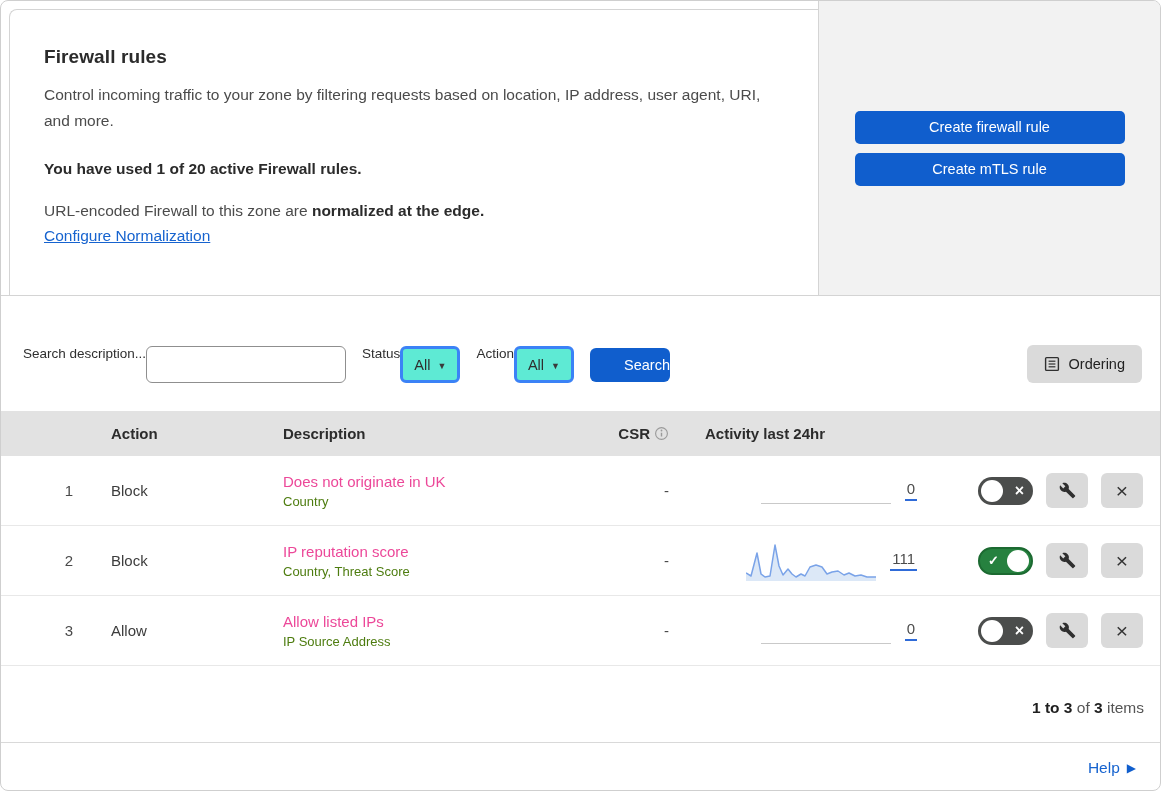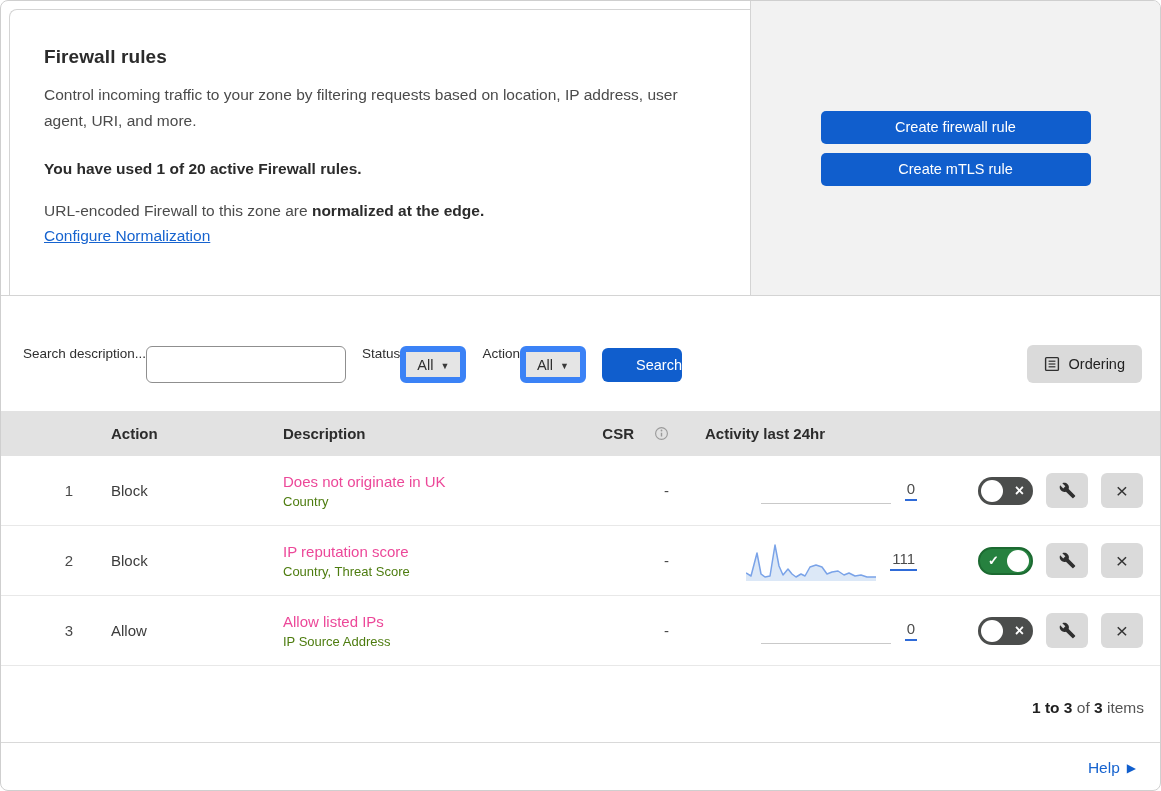--- a/index.html
+++ b/index.html
@@ -21,21 +21,21 @@
   }
   .intro-card h1 { font-size:19px; font-weight:700; color:#2b2b2b; letter-spacing:.1px; }
   .intro-desc { margin-top:14px; font-size:15.5px; line-height:26px; color:#4b4b4b; max-width:720px; }
   .intro-usage { margin-top:26px; font-size:15.5px; font-weight:700; color:#2b2b2b; }
   .intro-norm { margin-top:24px; font-size:15.5px; color:#4b4b4b; }
   .intro-norm strong { color:#2b2b2b; }
   .link { color:#1663cf; text-decoration:underline; cursor:pointer; font-size:15.5px; }
   .intro-link { display:inline-block; margin-top:7px; }
 
   .cta-panel {
-    width:410px; background:#f2f2f2; border-left:1px solid #d4d4d4;
+    width:342px; background:#f2f2f2; border-left:1px solid #d4d4d4;
     display:flex; flex-direction:column; justify-content:center; align-items:center; gap:9px;
   }
   .btn-primary {
     background:#105ecd; color:#fff; border:none; border-radius:5px;
     font-family:"Liberation Sans", sans-serif; font-size:14.5px;
     cursor:pointer; line-height:1;
   }
   .cta-panel .btn-primary { width:270px; height:33px; }
 
   
@@ -44,37 +44,37 @@
   .fgroup label { font-size:13.5px; color:#2f2f2f; margin-bottom:7px; }
   .search-box {
     width:200px; height:37px; border:1px solid #8f8f8f; border-radius:6px;
     display:flex; align-items:center; padding:0 8px 0 10px; background:#fff;
   }
   .search-box input {
     border:none; outline:none; flex:1; margin-left:7px; font-size:14px;
     font-family:"Liberation Sans", sans-serif; background:transparent;
   }
   .dropdown {
-    height:37px; background:#e5e5e5; border:6px solid #3b82f6; border-radius:6px;
+    height:37px; background:#5eead4; border:3px solid #3b82f6; border-radius:6px;
     display:flex; align-items:center; gap:7px; padding:0 11px; cursor:pointer;
     font-size:14.5px; color:#2f2f2f; font-family:"Liberation Sans", sans-serif;
   }
   .caret { font-size:9px; color:#3a3a3a; padding-top:2px; }
   .btn-search { width:80px; height:34px; margin-bottom:1px; border-radius:6px;text-align:right; }
   .btn-gray {
     background:#dadada; border:none; border-radius:6px; cursor:pointer;
     color:#222; font-size:14.5px; font-family:"Liberation Sans", sans-serif;
     display:flex; align-items:center; gap:9px;margin-top:45px;
   }
   .ordering-btn { margin-left:auto; height:38px; padding:0 17px; margin-bottom:0; }
 
   
   .row-grid { display:grid; grid-template-columns:110px 172px 300px 102px 250px 1fr; align-items:center; }
   .thead { height:45px; background:#e2e2e2; font-size:15px; font-weight:700; color:#2c2c2c; }
-  .th-csr { justify-self:end; padding-right:16px; display:flex; align-items:center; gap:20px; }
+  .th-csr { justify-self:end; padding-right:16px; display:flex; align-items:center; gap:4px; }
   .th-activity { padding-left:20px; }
   .trow { height:70px; border-bottom:1px solid #e8e8e8; background:#fff; }
   .cell-index { justify-self:end; padding-right:38px; font-size:15px; color:#4a4a4a; }
   .cell-action { font-size:15px; color:#3c3c3c; }
   .cell-desc .d-main { font-size:15px; color:#ec4899; }
   .cell-desc .d-sub { font-size:13px; color:#4d7c0f; margin-top:4px; }
   .cell-csr { justify-self:end; padding-right:16px; font-size:15px; color:#4a4a4a; }
   .cell-activity { display:flex; align-items:center; justify-content:flex-end; gap:14px; padding-right:18px; }
   .spark-slot { width:130px; height:40px; display:flex; align-items:flex-end; }
   .flatline { width:130px; height:1px; background:#c9c9c9; margin-bottom:7px; }

